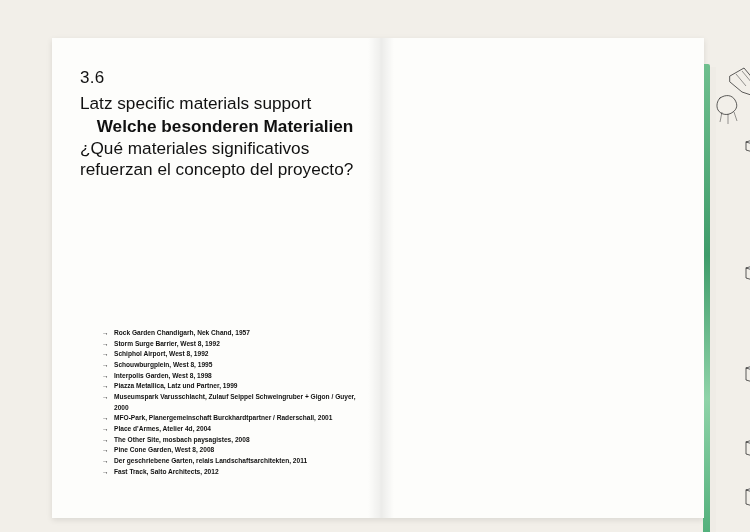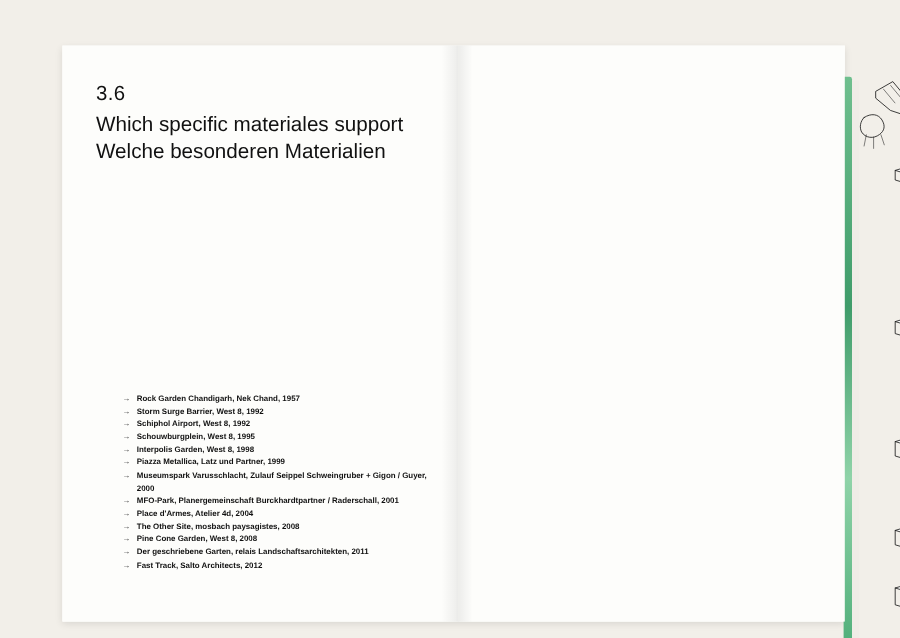--- a/index.html
+++ b/index.html
@@ -77,21 +77,21 @@
     font-size: 17px;
     letter-spacing: 0.3px;
     margin-bottom: 5px;
   }
   .q {
     font-size: 17.2px;
     line-height: 1.2;
     font-weight: 400;
   }
   .q.en { font-weight: 400; }
-  .q.de { font-weight: 400; }
+  .q.de { font-weight: 700; text-align: center; }
   .q.es { font-weight: 400; }
   .q + .q { margin-top: 2px; }
 
   
   .refs {
     position: absolute;
     left: 50px;
     top: 290px;
     width: 268px;
     font-size: 6.6px;
@@ -133,27 +133,31 @@
 
     <div class="edge-white"></div>
     <div class="edge-green"></div>
 
     <div class="page-left">
 
       <div class="headline">
         <div class="sec-num">3.6</div>
 
         <div class="q en">
-          <div>Which specific materiales support</div>
+          <div>Latz specific materials support</div>
         </div>
 
         <div class="q de">
           <div>Welche besonderen Materialien</div>
         </div>
 
+        <div class="q es">
+          <div>¿Qué materiales significativos</div>
+          <div>refuerzan el concepto del proyecto?</div>
+        </div>
       </div>
 
       <div class="refs">
         <div class="ref">
           <span class="arrow">→</span>
           <span class="ref-text">Rock Garden Chandigarh, Nek Chand, 1957</span>
         </div>
         <div class="ref">
           <span class="arrow">→</span>
           <span class="ref-text">Storm Surge Barrier, West 8, 1992</span>

